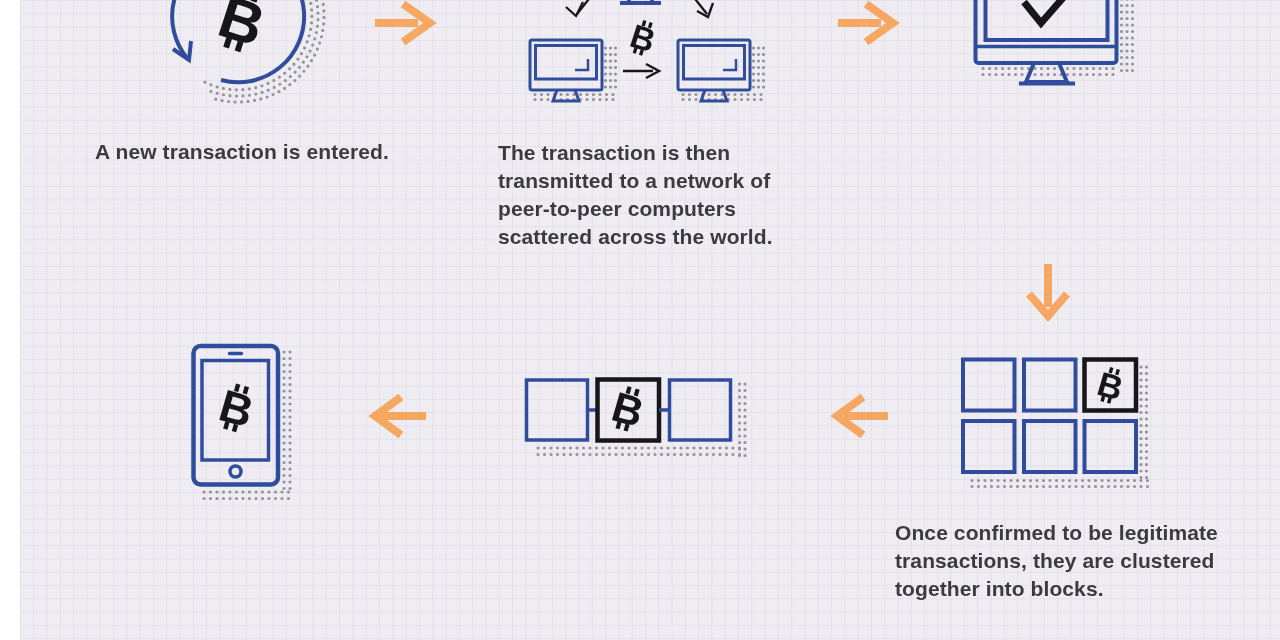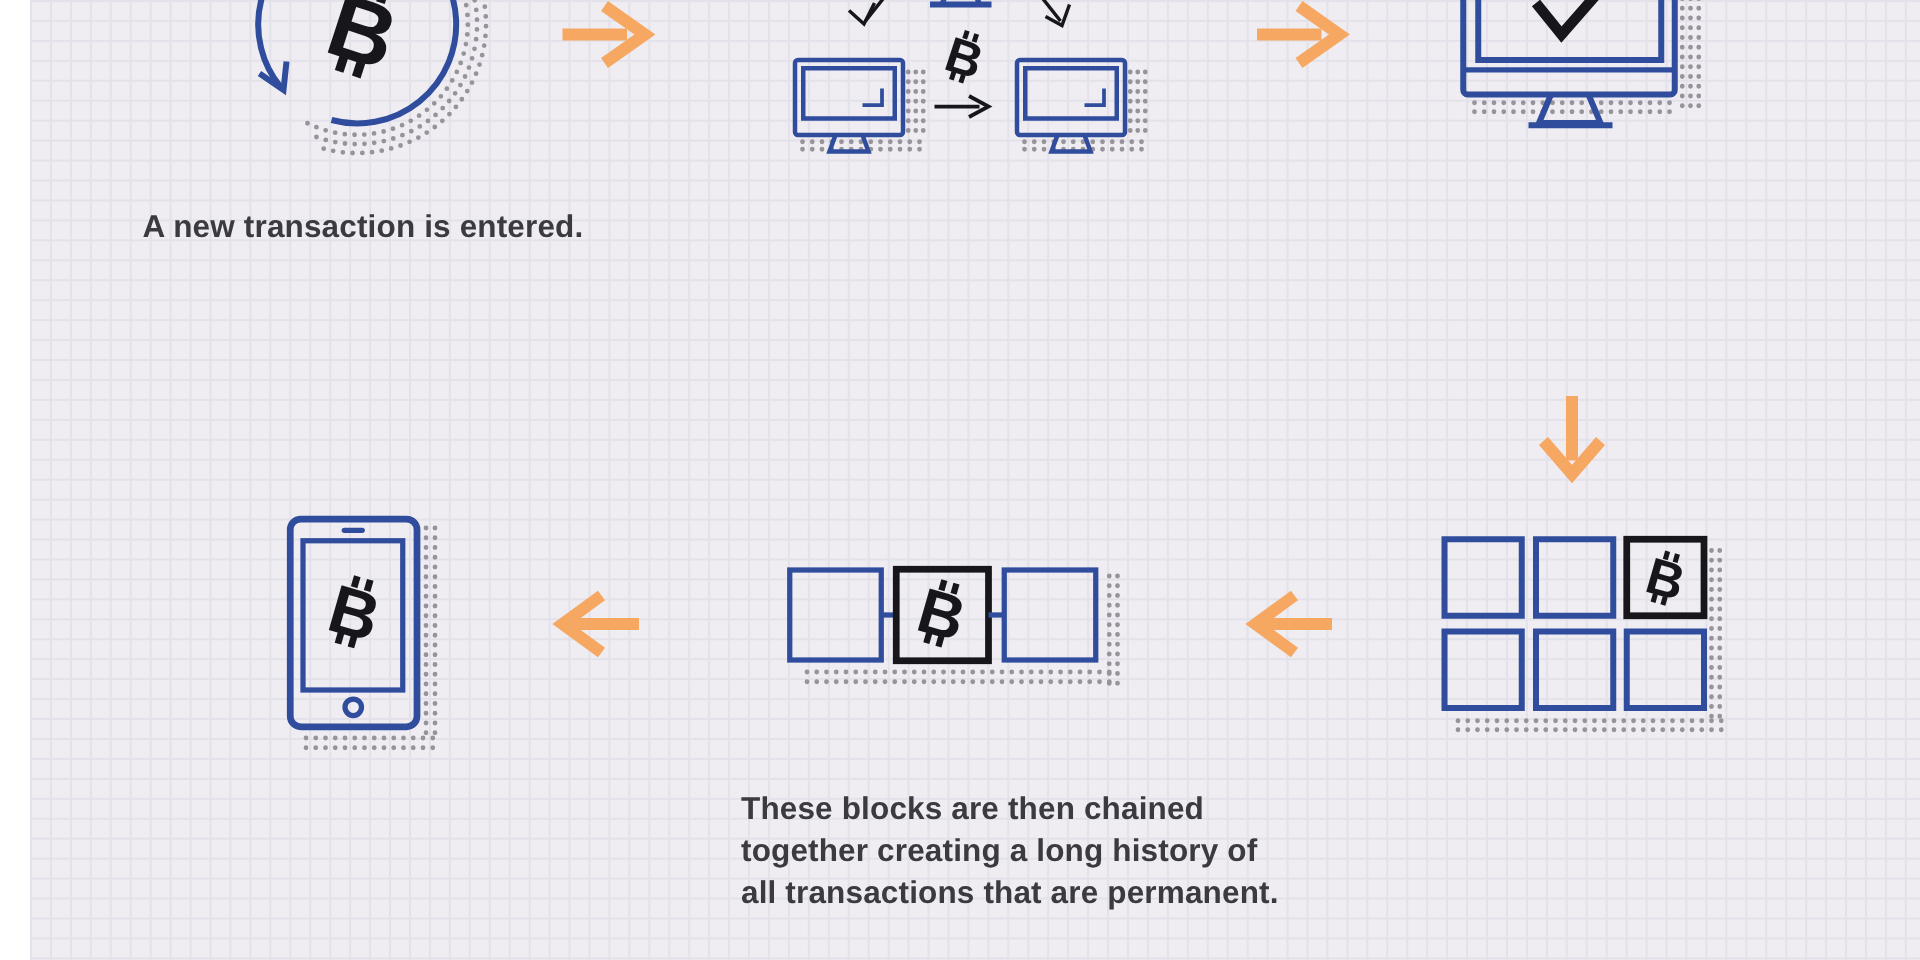--- a/index.html
+++ b/index.html
@@ -156,18 +156,19 @@
       <rect class="blue" x="173.5" y="346" width="84.5" height="138.5" rx="7" stroke-width="4.5"></rect>
       <rect class="blue" x="182" y="360.5" width="66.5" height="99.5" stroke-width="3.5"></rect>
       <path class="blue" d="M 209.5 353.5 H 221.5" stroke-width="3.5" stroke-linecap="round"></path>
       <circle class="blue" cx="215.5" cy="471.5" r="5.5" stroke-width="3.5"></circle>
       <use href="#btc" transform="translate(216.5 408) rotate(16) scale(0.45)"></use>
     </g>
   </svg>
 
   <div class="caption center" style="left:30px;top:138px;width:384px">A new transaction is entered.</div>
 
+  <div class="caption" style="left:478px;top:139px;width:300px">The transaction is then transmitted to a network of peer-to-peer computers scattered across the world.</div>
 
 
+  <div class="caption" style="left:875px;top:519px;width:352px">Once confirmed to be legitimate transactions, they are clustered together into blocks.</div>
 
-  <div class="caption" style="left:474px;top:526px;width:368px">These blocks are then chained together creating a long history of all transactions that are permanent.</div>
 
 </div>
 
 </body></html>

